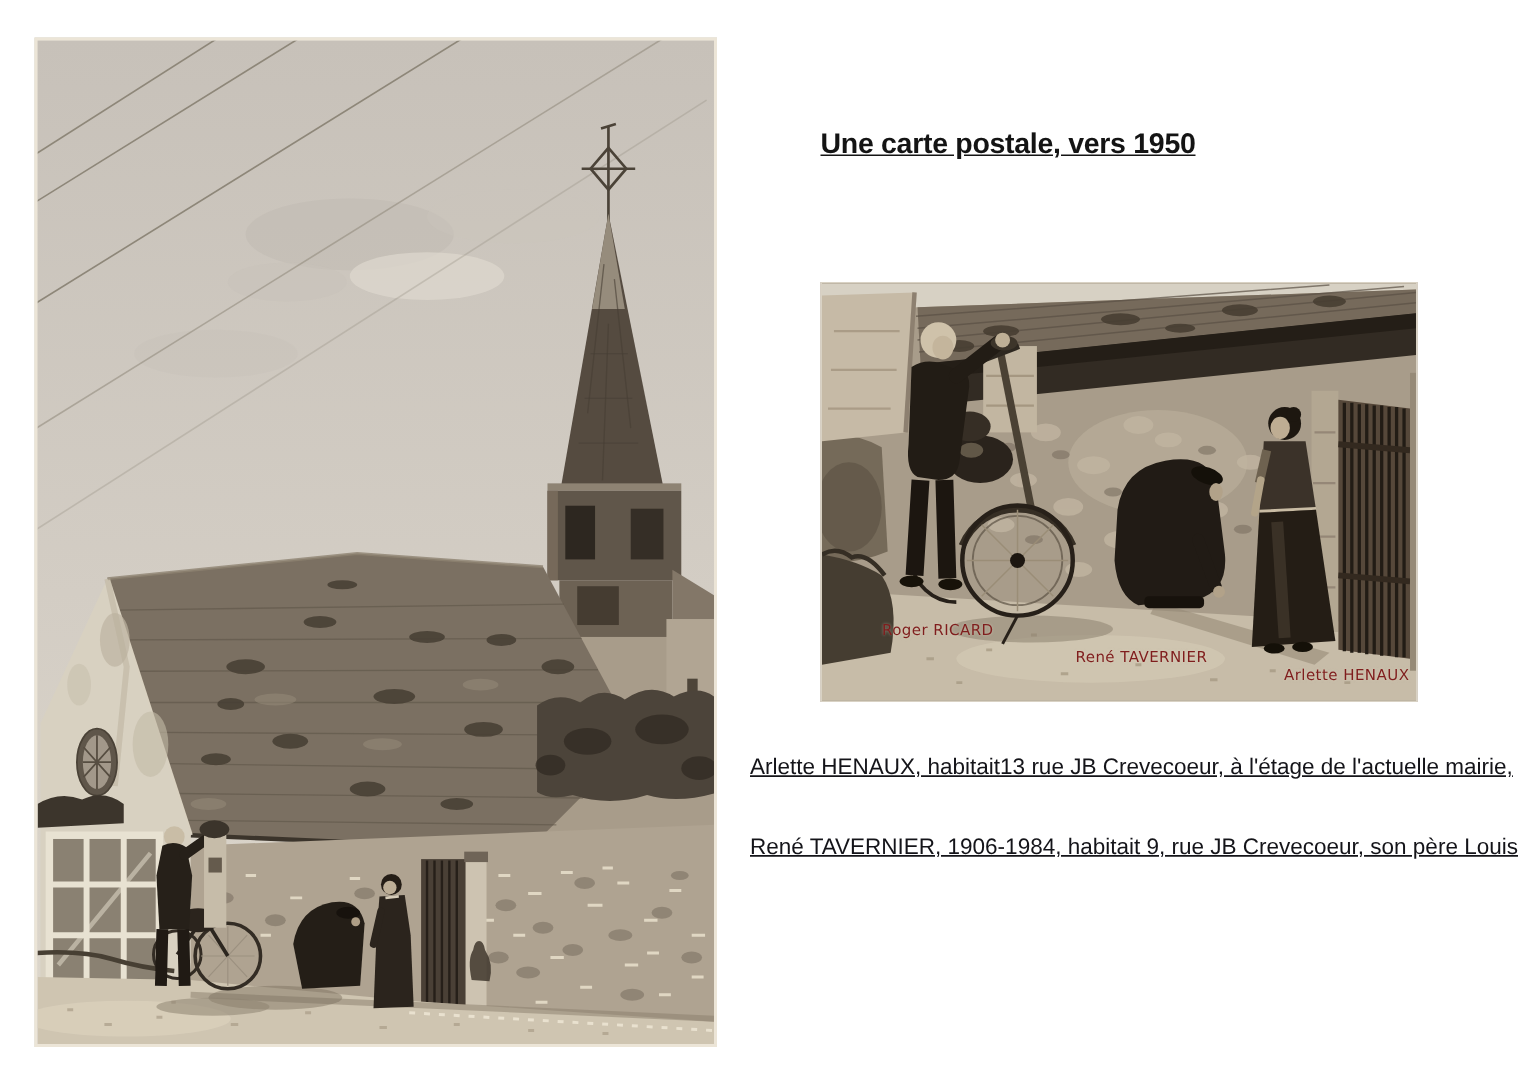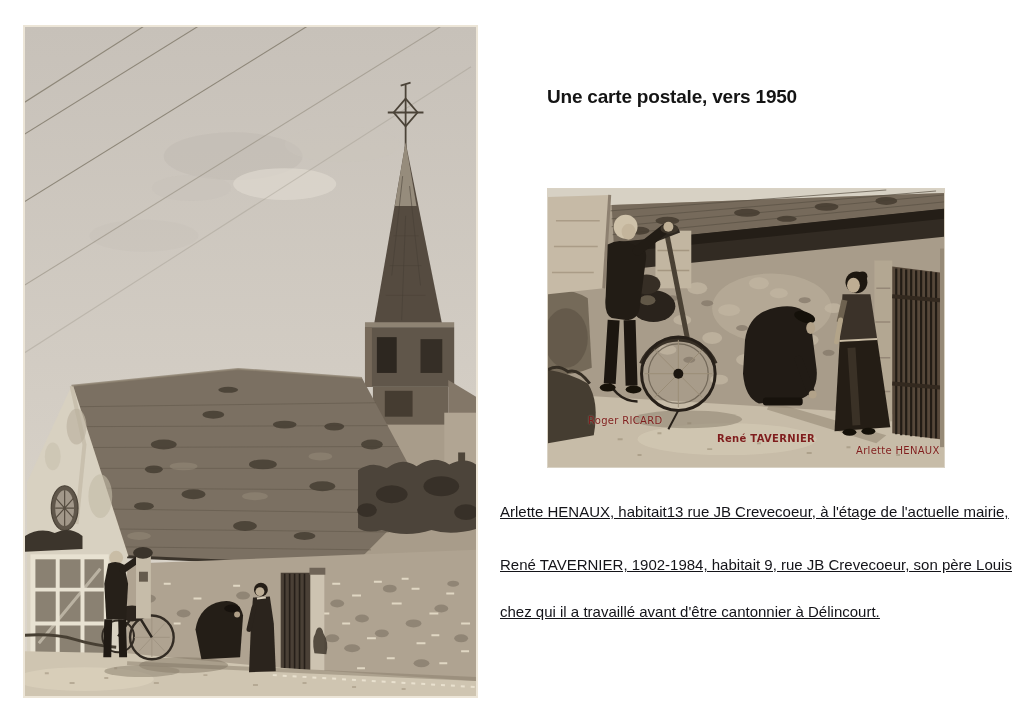--- a/index.html
+++ b/index.html
@@ -18,36 +18,36 @@
     background:#d3cdc4;
   }
   .photo-small{
     left:547px;top:188px;width:398px;height:280px;
     border:1px solid #d9d2c4;
     background:#a89c8a;
   }
   .page-title{
     position:absolute;left:547px;top:86px;
     font-size:19px;font-weight:bold;letter-spacing:-0.2px;
-    color:#141414;white-space:pre;
+    color:#141414;text-decoration:underline;white-space:pre;
   }
   .para{position:absolute;left:500px;width:470px;color:#141419;font-size:15px;line-height:19px;text-decoration:underline;}
   .para-1{top:502px;}
   .para-2{top:555px;}
   .para-3{top:602px;}
   .para-line{display:block;white-space:pre;text-decoration:underline;}
   .cap{
     position:absolute;
     font-family:"DejaVu Sans", sans-serif;
     font-size:10px;color:#7f1d1d;letter-spacing:0.3px;
     text-shadow:0 0 2px rgba(225,214,192,.55);
     white-space:pre;
   }
   .cap-roger{left:40px;top:226px;}
-  .cap-rene{left:169px;top:244px;font-weight:bold;}
+  .cap-rene{left:169px;top:244px;}
   .cap-arlette{left:276px;top:256px;margin-left:32px;}
 </style>
 </head>
 <body>
 
 <div class="photo photo-large">
   <svg viewBox="0 0 455 673" preserveAspectRatio="none">
     <defs>
       <linearGradient id="sky" x1="0" y1="0" x2="0" y2="1">
         <stop offset="0" stop-color="#c7c1b9"></stop>
@@ -396,17 +396,16 @@
 
   <div class="cap cap-roger">Roger RICARD</div>
   <div class="cap cap-rene">René TAVERNIER</div>
   <div class="cap cap-arlette">Arlette HENAUX</div>
 </div>
 
 <div class="para para-1">
   <span class="para-line">Arlette HENAUX, habitait13 rue JB Crevecoeur, à l'étage de l'actuelle mairie,</span>
 </div>
 <div class="para para-2">
-  <span class="para-line">René TAVERNIER, 1902-1984, habitait 9, rue JB Crevecoeur, son père Louis</span>
+  <span class="para-line">René TAVERNIER, 1906-1984, habitait 9, rue JB Crevecoeur, son père Louis</span>
 </div>
 <div class="para para-3">
-  <span class="para-line">chez qui il a travaillé avant d'être cantonnier à Délincourt.</span>
 </div>
 
 </body></html>

